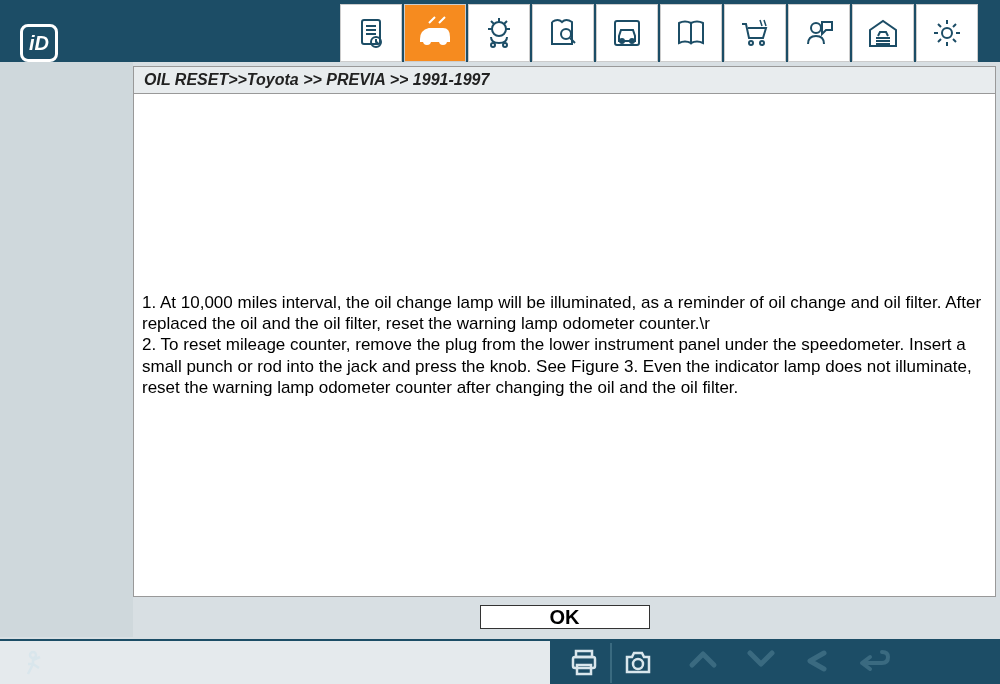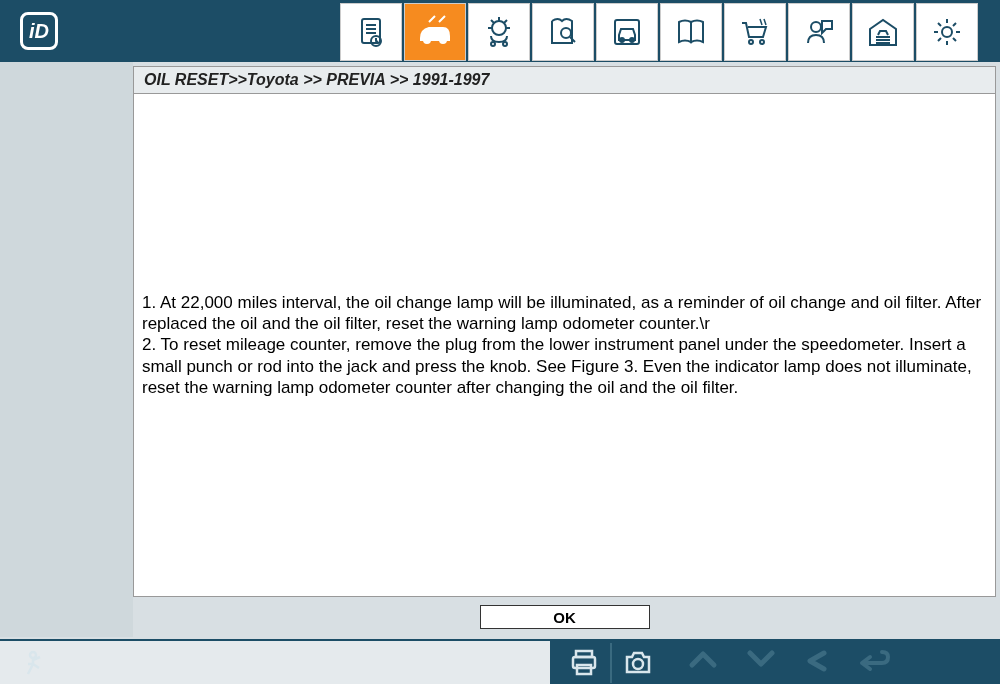--- a/index.html
+++ b/index.html
@@ -1,21 +1,21 @@
 <!DOCTYPE html>
 <html><head>
 <meta charset="utf-8">
 <style>
 * { box-sizing: border-box; margin: 0; padding: 0; }
 html, body { width: 1000px; height: 684px; font-family: Arial, sans-serif; overflow: hidden; }
 
 .app { width: 1000px; height: 684px; display: flex; flex-direction: column; }
 
 
-.header { height: 62px; background: #1c4d66; display: flex; align-items: center; }
+.header { height: 62px; background: #1c4d66; display: flex; align-items: flex-end; }
 .logo-area { flex: 0 0 340px; display: flex; align-items: center; padding-left: 20px; gap: 10px; }
 .logo-badge { width: 38px; height: 38px; border: 3px solid #fff; border-radius: 8px; display: flex; align-items: center; justify-content: center; color: #fff; font-weight: bold; font-size: 20px; font-style: italic; }
 .logo-text { color: #fff; font-size: 28px; font-weight: bold; letter-spacing: 0.5px; }
 
 .toolbar { display: flex; gap: 2px; padding: 2px 2px 0 0; }
 .toolbar-btn { width: 62px; height: 58px; background: #fff; border: 1px solid #ccc; display: flex; align-items: center; justify-content: center; cursor: pointer; }
 .toolbar-btn.active { background: #f68b1f; }
 .toolbar-btn.active svg { stroke: #fff; fill: #fff; }
 .toolbar-btn svg { stroke: #1c4d66; fill: none; stroke-width: 2; }
 .toolbar-btn.active svg * { fill: #fff; stroke: #fff; }
@@ -24,21 +24,21 @@
 .main { flex: 1; display: flex; background: #d8dfe3; padding-bottom: 2px; }
 .sidebar { width: 133px; background: #cfd8dc; }
 .content { flex: 1; display: flex; flex-direction: column; padding: 4px 4px 0 0; justify-content: flex-end; }
 
 .breadcrumb { background: #e8ecee; border: 1px solid #999; padding: 4px 10px; font-size: 16px; font-weight: bold; font-style: italic; color: #222; }
 
 .text-panel { flex: 1; background: #fff; border: 1px solid #999; border-top: none; padding: 0 8px; font-size: 17px; line-height: 1.25; color: #000; display: flex; flex-direction: column; justify-content: center; overflow: hidden; }
 .text-panel p { margin: 0; }
 
 .ok-row { height: 40px; display: flex; align-items: center; justify-content: center; background: #d8dfe3; }
-.ok-btn { width: 170px; height: 24px; background: #fff; border: 1px solid #333; font-size: 15px; font-weight: bold; cursor: pointer; }
+.ok-btn { width: 170px; height: 24px; background: #fff; border: 1px solid #333; font-size: 20px; font-weight: bold; cursor: pointer; }
 
 
 .footer { height: 45px; background: linear-gradient(to right, #e5eaed 0%, #e5eaed 55%, #1c4d66 55%, #1c4d66 100%); display: flex; align-items: stretch; border-top: 2px solid #1c4d66; }
 .footer-left { width: 550px; display: flex; align-items: center; padding-left: 20px; }
 .footer-right { flex: 1; display: flex; align-items: center; justify-content: flex-start; gap: 10px; padding-left: 18px; }
 .footer-right .sep { width: 2px; height: 40px; background: #3a6a80; }
 .footer-icon { display: flex; align-items: center; justify-content: center; cursor: pointer; }
 .footer-icon svg { stroke: #d9e6ec; fill: none; stroke-width: 2.5; }
 .footer-nav { display: flex; gap: 28px; margin-left: 24px; }
 .footer-nav .nav { cursor: pointer; }
@@ -130,21 +130,21 @@
           </svg>
       </div>
     </div>
   </div>
 
   <div class="main">
     <div class="sidebar"></div>
     <div class="content">
       <div class="breadcrumb">OIL RESET&gt;&gt;Toyota &gt;&gt; PREVIA &gt;&gt; 1991-1997</div>
       <div class="text-panel">
-        <p>1. At 22,000 miles interval, the oil change lamp will be illuminated, as a reminder of oil change and oil filter. After replaced the oil and the oil filter, reset the warning lamp odometer counter.\r</p>
+        <p>1. At 10,000 miles interval, the oil change lamp will be illuminated, as a reminder of oil change and oil filter. After replaced the oil and the oil filter, reset the warning lamp odometer counter.\r</p>
         <p>2. To reset mileage counter, remove the plug from the lower instrument panel under the speedometer. Insert a small punch or rod into the jack and press the knob. See Figure 3. Even the indicator lamp does not illuminate, reset the warning lamp odometer counter after changing the oil and the oil filter.</p>
       </div>
       <div class="ok-row">
         <button class="ok-btn">OK</button>
       </div>
     </div>
   </div>
 
   <div class="footer">
     <div class="footer-left">

